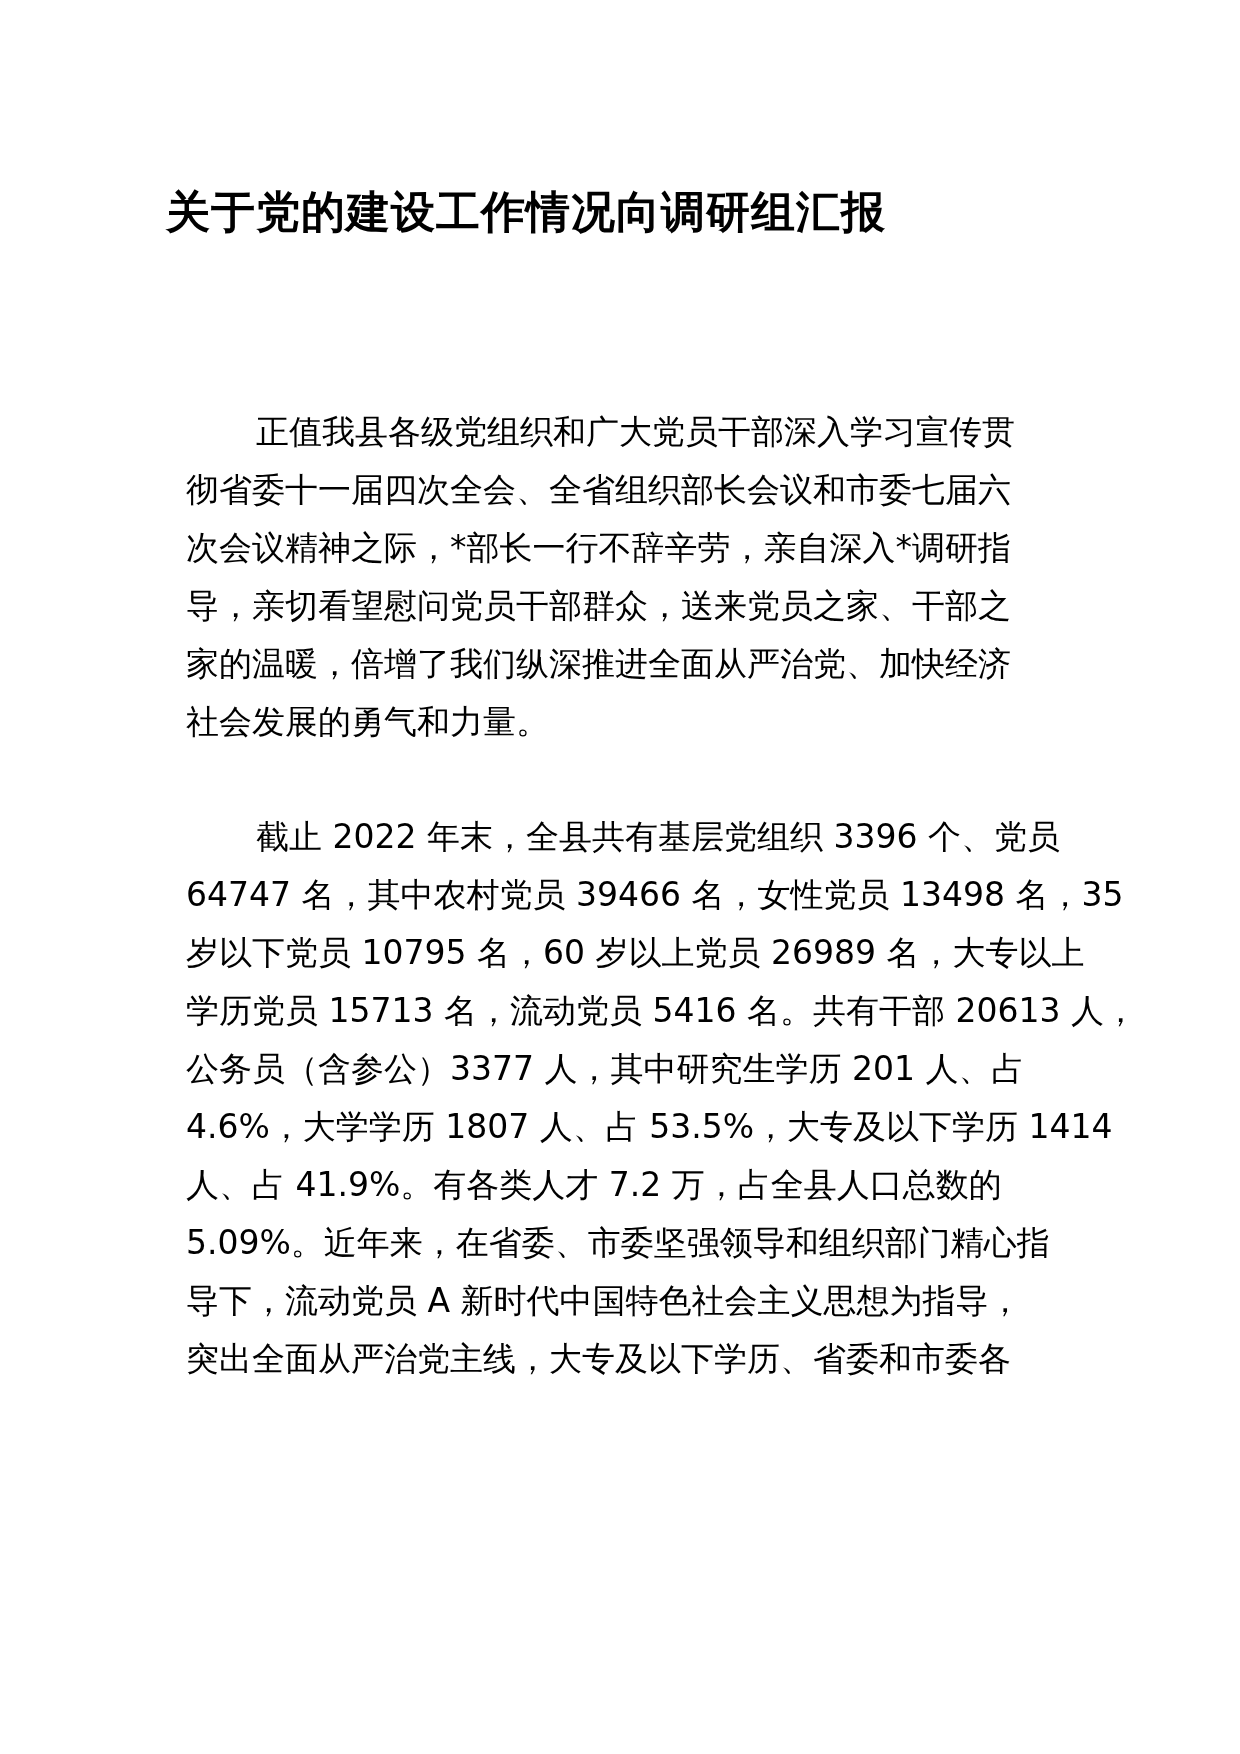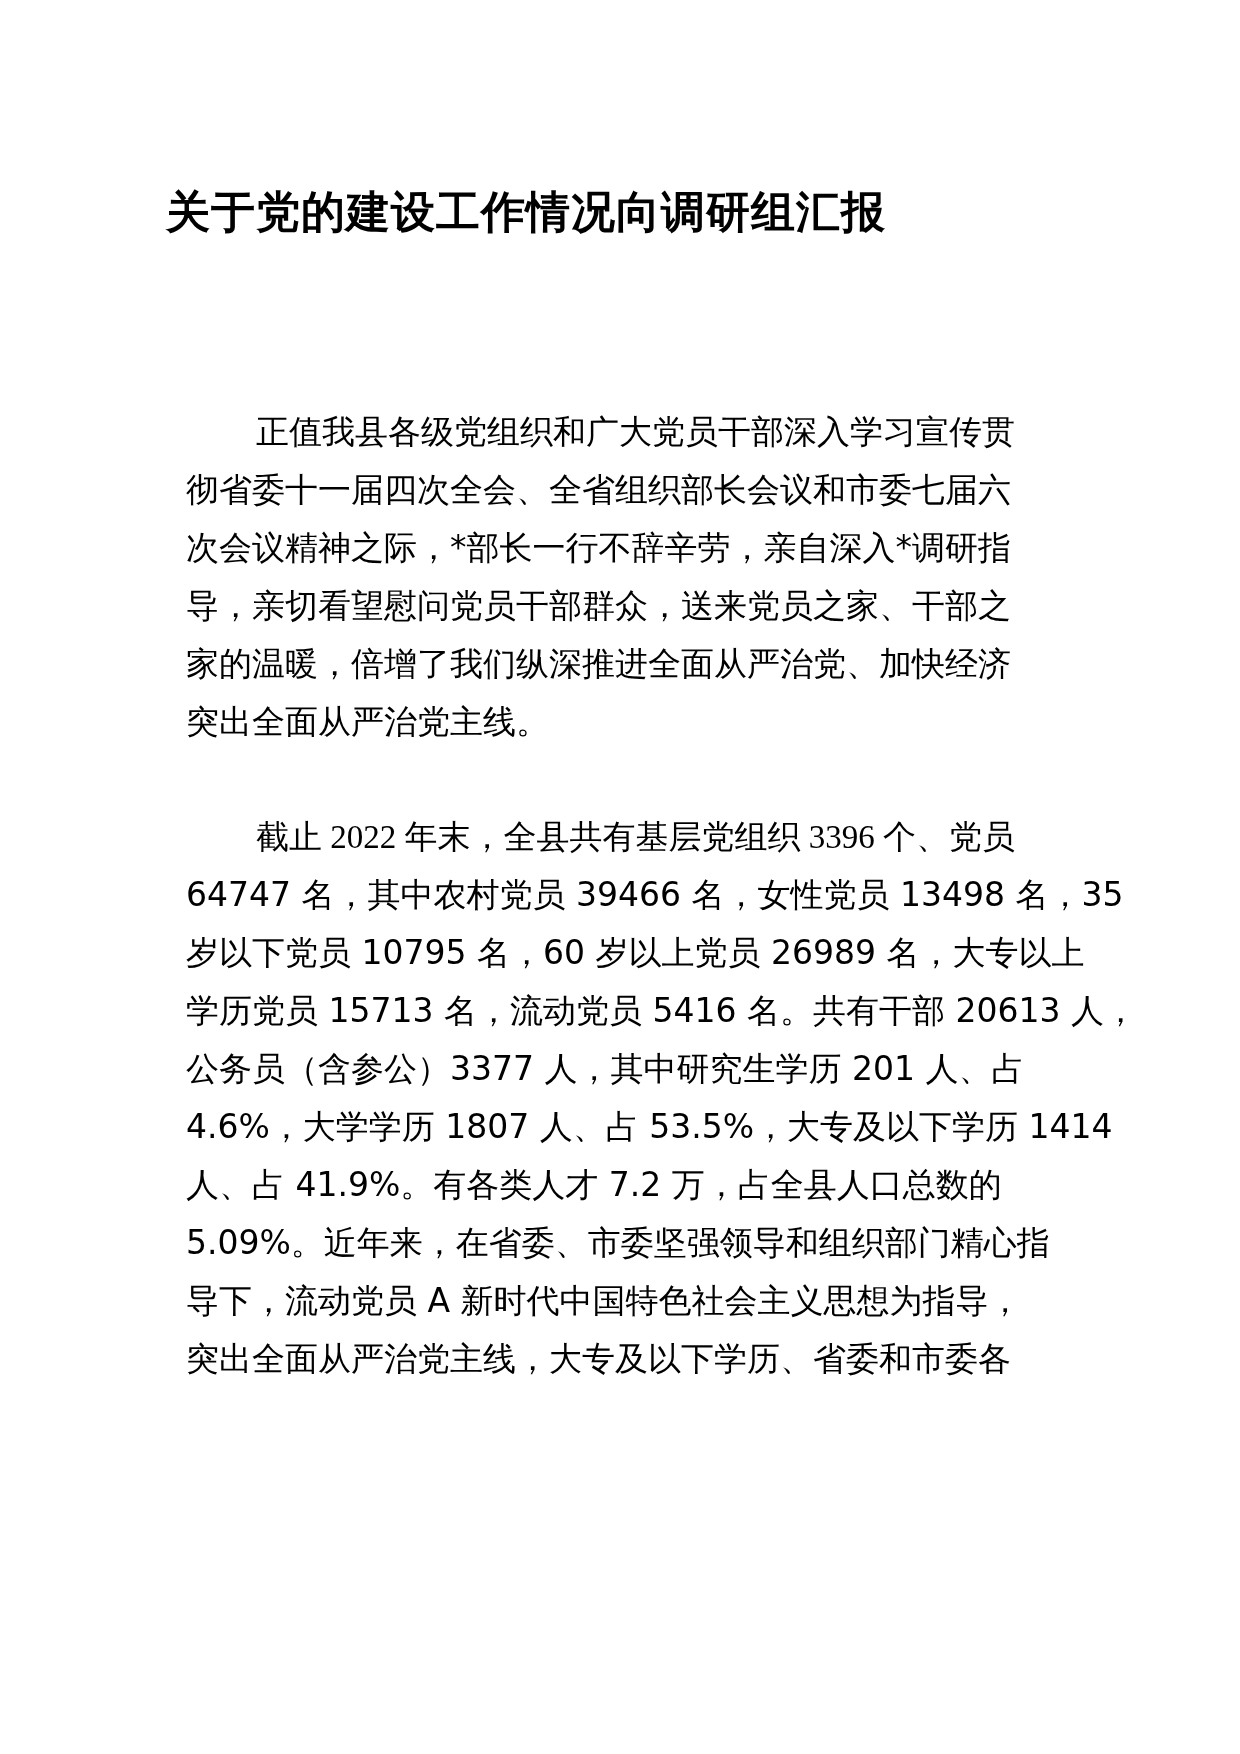--- a/index.html
+++ b/index.html
@@ -38,36 +38,35 @@
     .line {
       position: absolute;
       left: 186px;
       font-size: 33px;
       line-height: 44px;
       white-space: nowrap;
       letter-spacing: 0px;
     }
     .indent {
       left: 256px;
-      font-family: Liberation Serif, serif;
     }
   </style>
 </head>
 <body>
 
 <div class="page">
 
   <div class="title">关于党的建设工作情况向调研组汇报</div>
 
   <div class="line indent" style="top:410px">正值我县各级党组织和广大党员干部深入学习宣传贯</div>
   <div class="line" style="top:468px">彻省委十一届四次全会、全省组织部长会议和市委七届六</div>
   <div class="line" style="top:584px">导，亲切看望慰问党员干部群众，送来党员之家、干部之</div>
   <div class="line" style="top:526px">次会议精神之际，*部长一行不辞辛劳，亲自深入*调研指</div>
   <div class="line" style="top:642px">家的温暖，倍增了我们纵深推进全面从严治党、加快经济</div>
-  <div class="line" style="top:700px">突出全面从严治党主线。</div>
+  <div class="line" style="top:700px">社会发展的勇气和力量。</div>
 
   <div class="line indent" style="top:815px">截止 2022 年末，全县共有基层党组织 3396 个、党员</div>
   <div class="line" style="top:873px">64747 名，其中农村党员 39466 名，女性党员 13498 名，35</div>
   <div class="line" style="top:931px">岁以下党员 10795 名，60 岁以上党员 26989 名，大专以上</div>
   <div class="line" style="top:989px">学历党员 15713 名，流动党员 5416 名。共有干部 20613 人，</div>
   <div class="line" style="top:1047px">公务员（含参公）3377 人，其中研究生学历 201 人、占</div>
   <div class="line" style="top:1105px">4.6%，大学学历 1807 人、占 53.5%，大专及以下学历 1414</div>
   <div class="line" style="top:1163px">人、占 41.9%。有各类人才 7.2 万，占全县人口总数的</div>
   <div class="line" style="top:1221px">5.09%。近年来，在省委、市委坚强领导和组织部门精心指</div>
   <div class="line" style="top:1279px">导下，流动党员 A 新时代中国特色社会主义思想为指导，</div>

